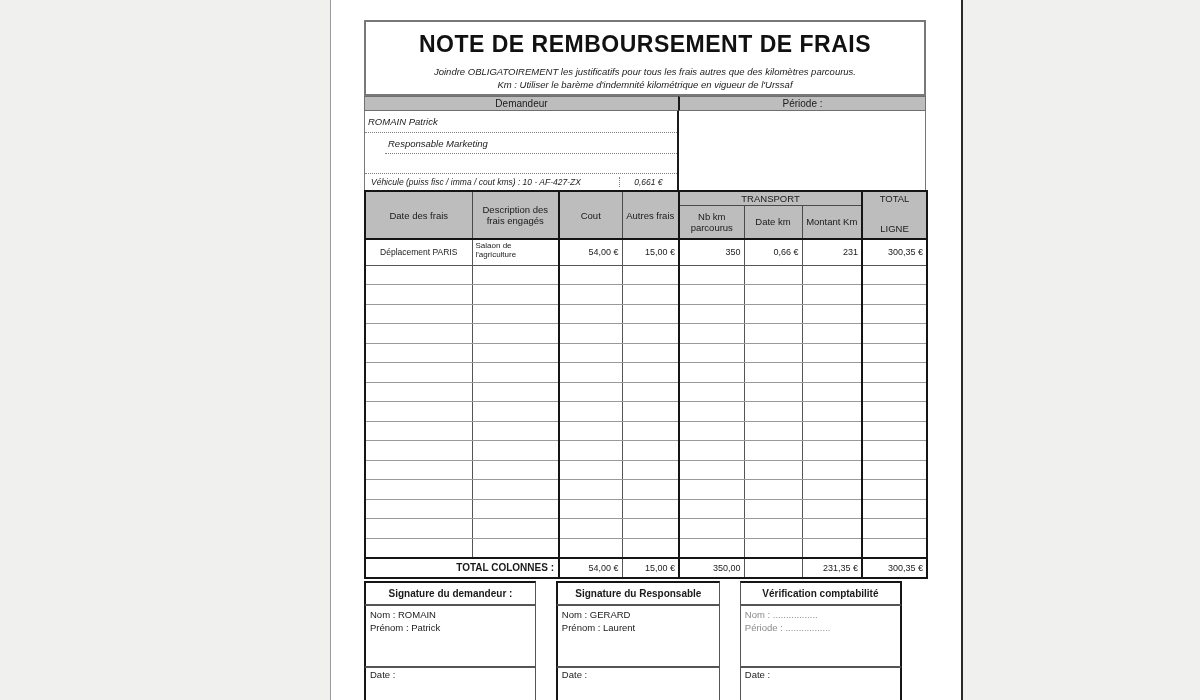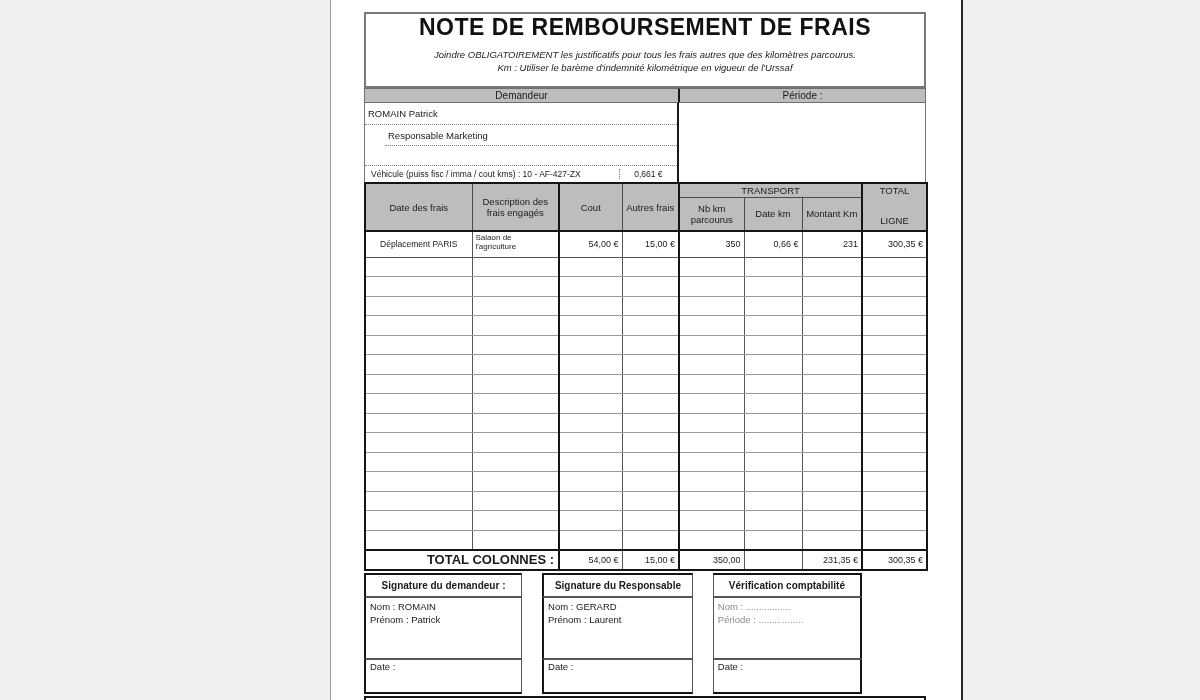--- a/index.html
+++ b/index.html
@@ -18,42 +18,44 @@
     border-left: 1px solid #9b9b9b;
     border-right: 2px solid #2a2a2a;
   }
   .form { position: absolute; left: 33px; top: 12px; width: 562px; }
 
   
   .title-box {
     border: 2px solid #787878;
     height: 76px;
     text-align: center;
+    padding-top: 9px;
     background: #fff;
+    margin-top: 8px;
   }
   .title-box h1 {
     font-size: 23px;
     font-weight: bold;
     letter-spacing: 0.5px;
     color: #111;
   }
   .note { font-style: italic; font-size: 9.5px; line-height: 13px; margin-top: 7px; color: #222; }
 
   
   .id-header { display: flex; height: 15px; }
   .id-header .cell {
     background: #bdbdbd;
     border: 1px solid #6f6f6f;
     font-size: 10px;
     display: flex; align-items: center; justify-content: center;
   }
   .id-header .c1 { width: 314px; border-right: none; }
   .id-header .c2 { width: 248px; border-left: 2px solid #1a1a1a; }
 
-  .id-body { display: flex; height: 79px; border-left: 1px solid #777; border-right: 1px solid #777; }
+  .id-body { display: flex; height: 79px; border-left: 1px solid #777; border-right: 1px solid #777; font-style: italic; }
   .id-left { width: 313px; display: flex; flex-direction: column; }
   .id-left .line {
     border-bottom: 1px dotted #808080;
     font-size: 9.5px;
     display: flex; align-items: center;
     padding-left: 3px;
   }
   .l1 { height: 22px; } .l2 { height: 21px; margin-left: 20px; } .l3 { height: 20px; }
   .l4 { height: 16px; border-bottom: none !important; display: flex; }
   .l4 .veh-label { flex: 1; font-size: 8.5px; display: flex; align-items: center; padding-left: 3px; }
@@ -88,25 +90,25 @@
   tr.datarow td { height: 26px; }
   tr.datarow .desc { font-size: 8px; line-height: 9px; vertical-align: top; padding-top: 1px; }
   tr.datarow .date { text-align: center; font-size: 8.5px; }
   td.num { text-align: right; }
 
   tr.er td { height: 19.5px; border-top: 1px solid #9a9a9a; border-bottom: 1px solid #9a9a9a; }
   tr.datarow td:nth-child(3), tr.datarow td:nth-child(5), tr.datarow td:nth-child(8),
   tr.er td:nth-child(3), tr.er td:nth-child(5), tr.er td:nth-child(8) { border-left: 2px solid #151515; }
 
   tr.totals td { height: 20px; border-top: 2px solid #151515; }
-  tr.totals .lbl { text-align: right; font-weight: bold; font-size: 13px; padding-right: 4px; }
+  tr.totals .lbl { text-align: right; font-weight: bold; font-size: 10px; padding-right: 4px; }
   tr.totals td:nth-child(2), tr.totals td:nth-child(4), tr.totals td:nth-child(7) { border-left: 2px solid #151515; }
 
   
-  .sig-row { display: flex; width: 498px; gap: 20px; }
+  .sig-row { display: flex; width: 538px; gap: 20px; }
   .sig-row .sc { border: 1px solid #555; background: #fff; }
   .sig-row .s1 { width: 194px; border-left: 2px solid #151515; }
   .sig-row .s2 { width: 185px; border-left: 2px solid #151515; }
   .sig-row .s3 { width: 183px; border-right: 2px solid #151515; }
   .sig-header { margin-top: 2px; }
   .sig-header .sc {
     height: 24px; border-top: 2px solid #151515;
     display: flex; align-items: center; justify-content: center;
     font-weight: bold; font-size: 10px;
   }

